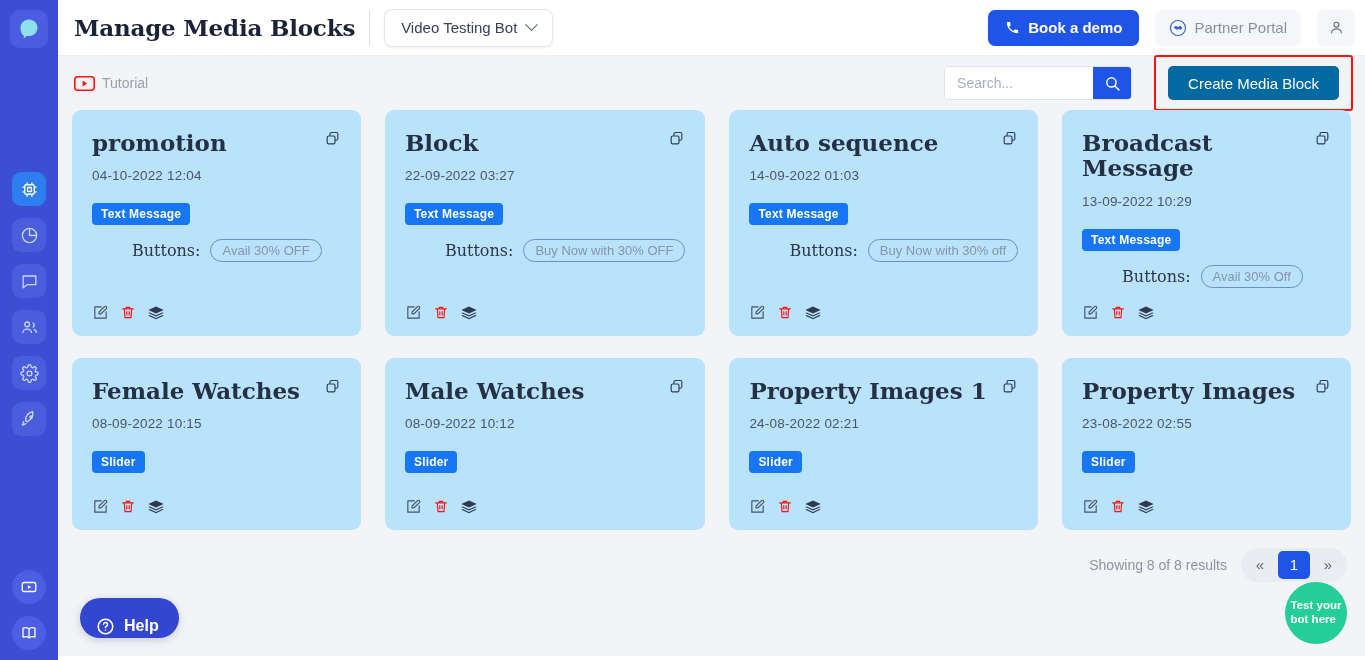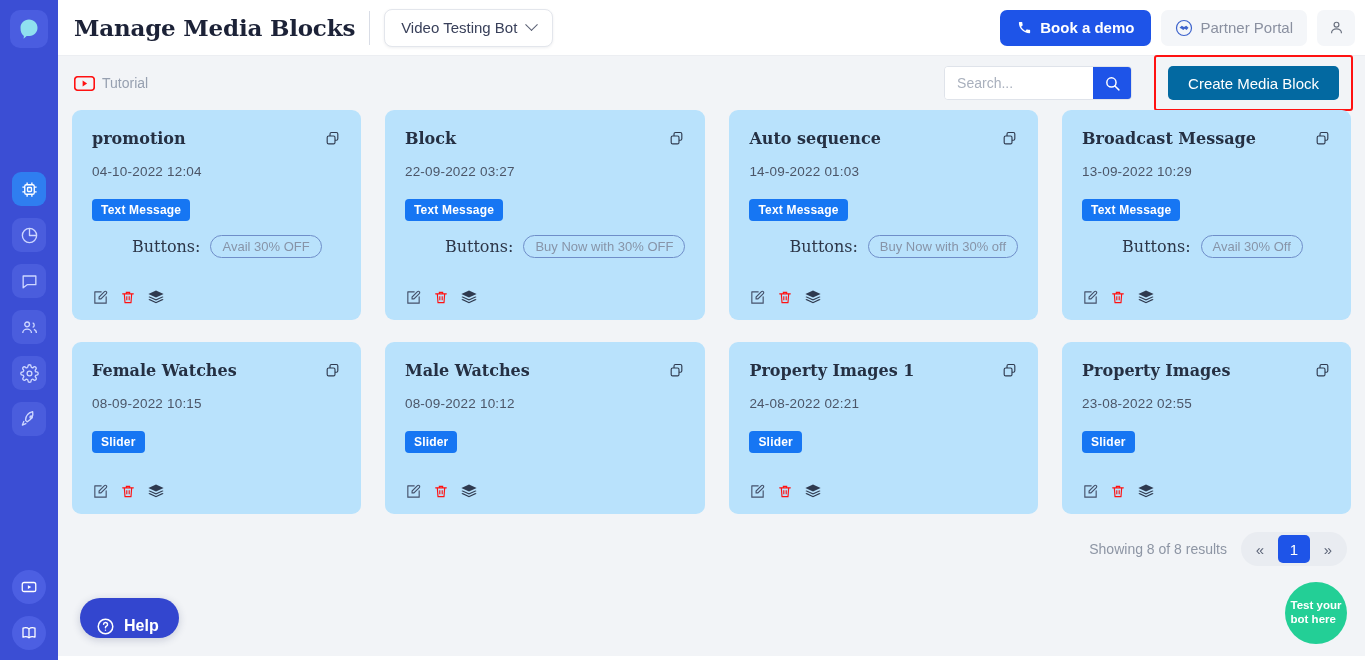--- a/index.html
+++ b/index.html
@@ -60,21 +60,21 @@
   }
   .bot-select {
     display: flex; align-items: center; gap: 10px;
     height: 38px; padding: 0 16px;
     background: #ffffff; border: 1px solid #e3e6ec; border-radius: 8px;
     font-size: 15px; color: #39405a;
     box-shadow: 0 1px 3px rgba(20,30,60,.07);
   }
   .chev { width: 9px; height: 9px; border-right: 1.6px solid #5a6074; border-bottom: 1.6px solid #5a6074;
           transform: rotate(45deg) translate(-2px,-2px); }
-  .top-right { margin-left: auto; display: flex; align-items: flex-end; gap: 10px; }
+  .top-right { margin-left: auto; display: flex; align-items: flex-end; gap: 16px; }
   .btn-demo {
     display: flex; align-items: center; gap: 8px;
     background: #1e54e8; color: #fff; border: none;
     height: 36px; padding: 0 17px; border-radius: 7px;
     font-size: 15px; font-weight: bold; font-family: "Liberation Sans", sans-serif;
   }
   .btn-portal {
     display: flex; align-items: center; gap: 7px;
     background: #f4f6f9; color: #8a90a0; border: none;
     height: 36px; padding: 0 14px; border-radius: 7px; font-size: 15px;
@@ -108,21 +108,21 @@
     grid-template-columns: repeat(4, 1fr); gap: 22px 24px;
   }
   .card {
     background: #b9e2fc; border-radius: 9px; padding: 20px 20px 14px 20px;
     min-height: 210px; display: flex; flex-direction: column;
   }
   .card.short { min-height: 172px; }
   .card-head { display: flex; align-items: flex-start; }
   .card-title {
     font-family: "DejaVu Serif", serif; font-weight: bold;
-    font-size: 16px; color: #253043; line-height: 1.1;
+    font-size: 23px; color: #253043; line-height: 1.1;
   }
   .copy-icon { margin-left: auto; color: #2f3a4f; }
   .card-date { margin-top: 13px; font-size: 13.5px; color: #4c5668; letter-spacing: .2px; }
   .chip {
     margin-top: 20px; align-self: flex-start;
     background: #1676f3; color: #fff; font-size: 12px; font-weight: bold;
     padding: 4px 9px; border-radius: 4px; letter-spacing: .2px;
   }
   .buttons-row { margin-top: 14px; display: flex; align-items: center; gap: 10px; }
   .buttons-label { font-family: "DejaVu Serif", serif; font-size: 16px; color: #2d3648; margin-left: 40px; }

